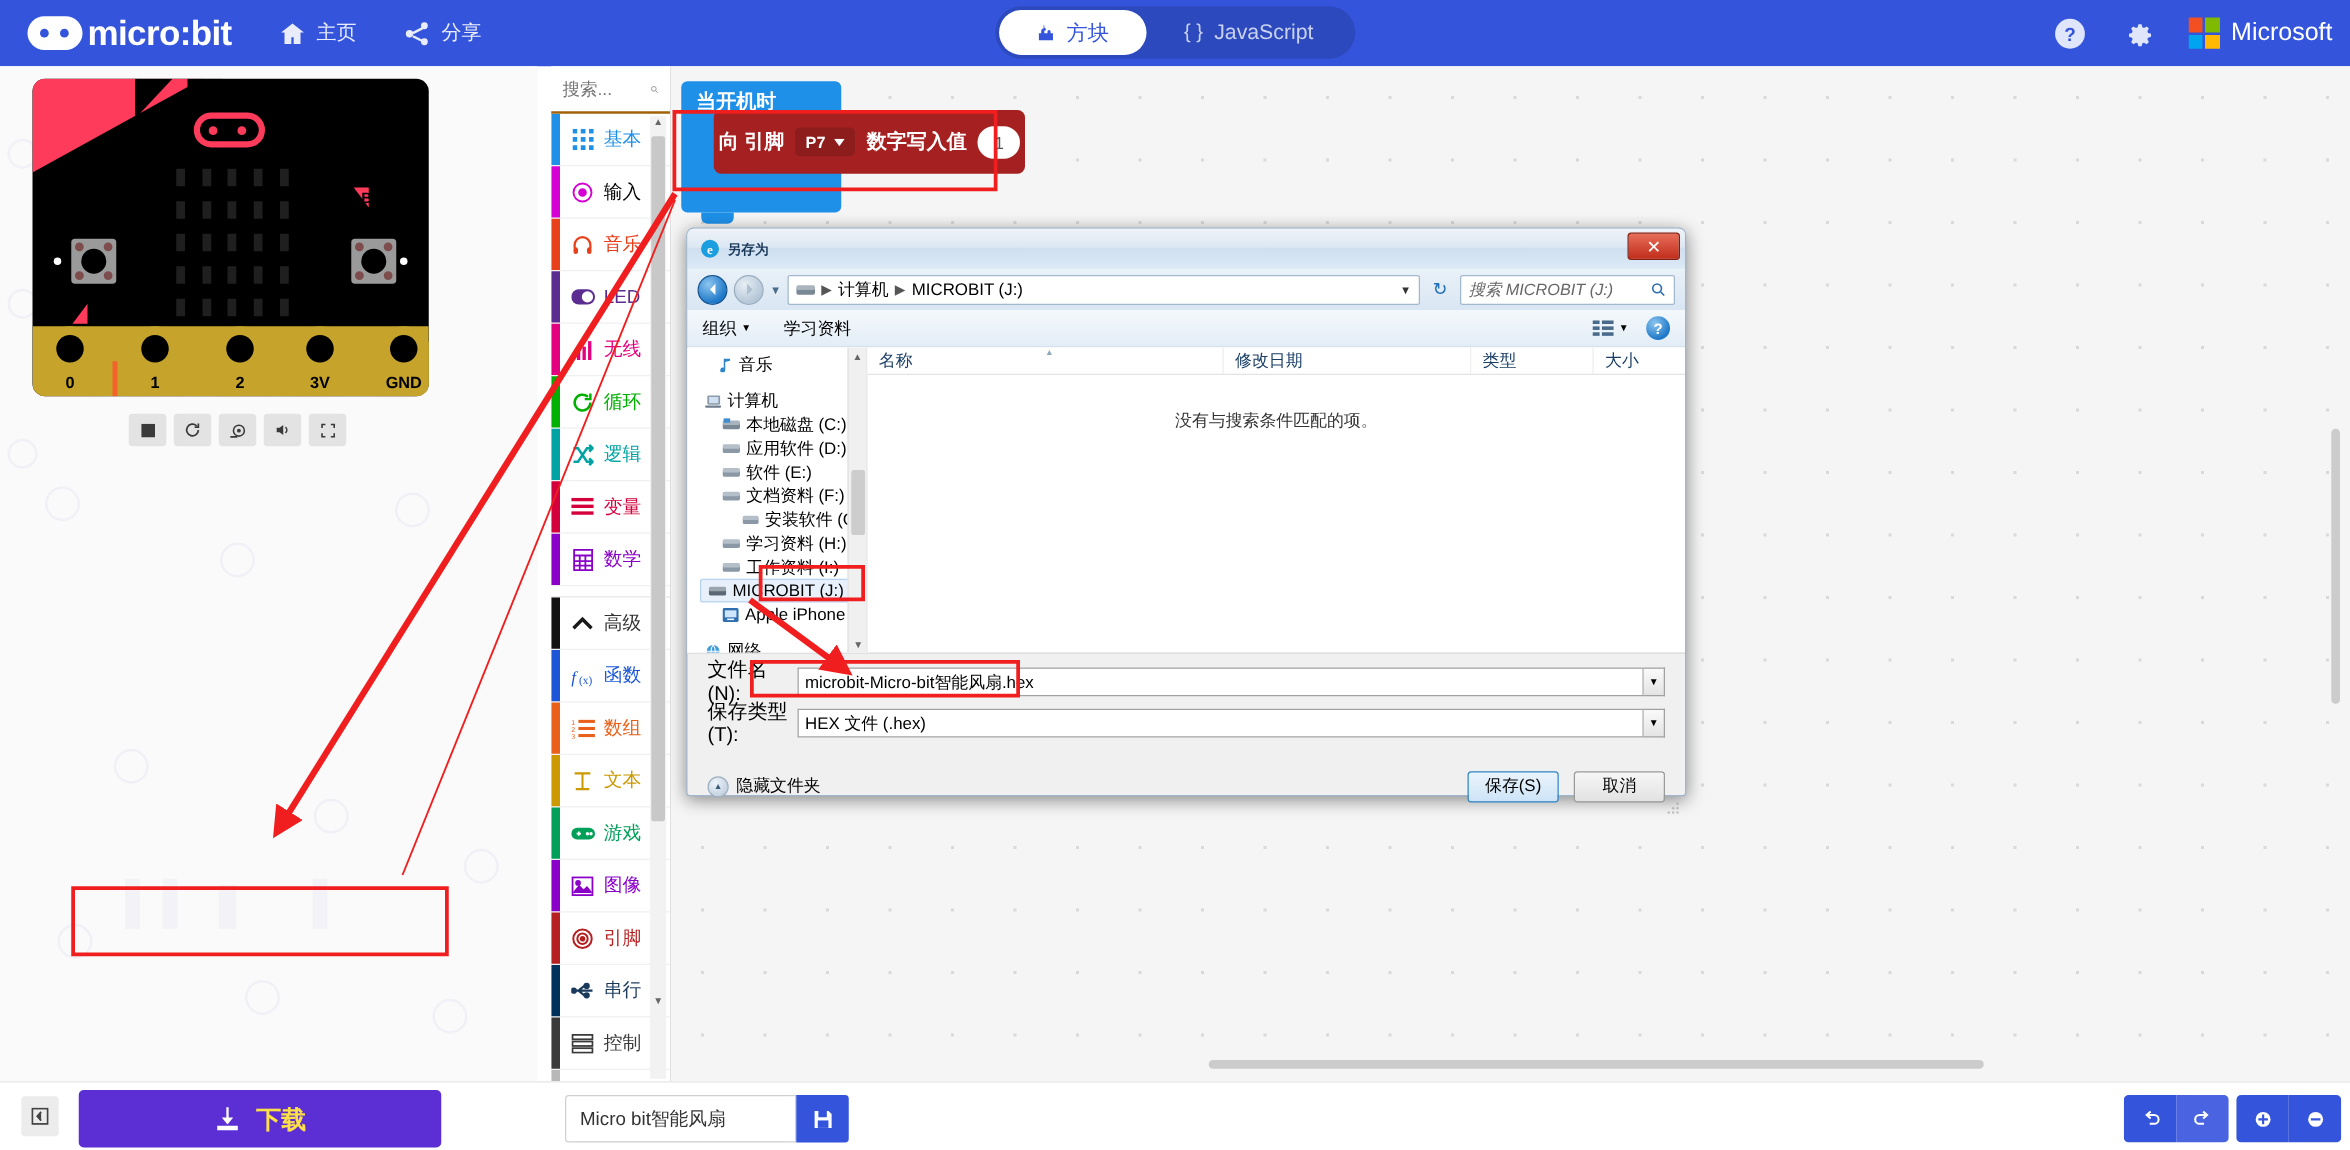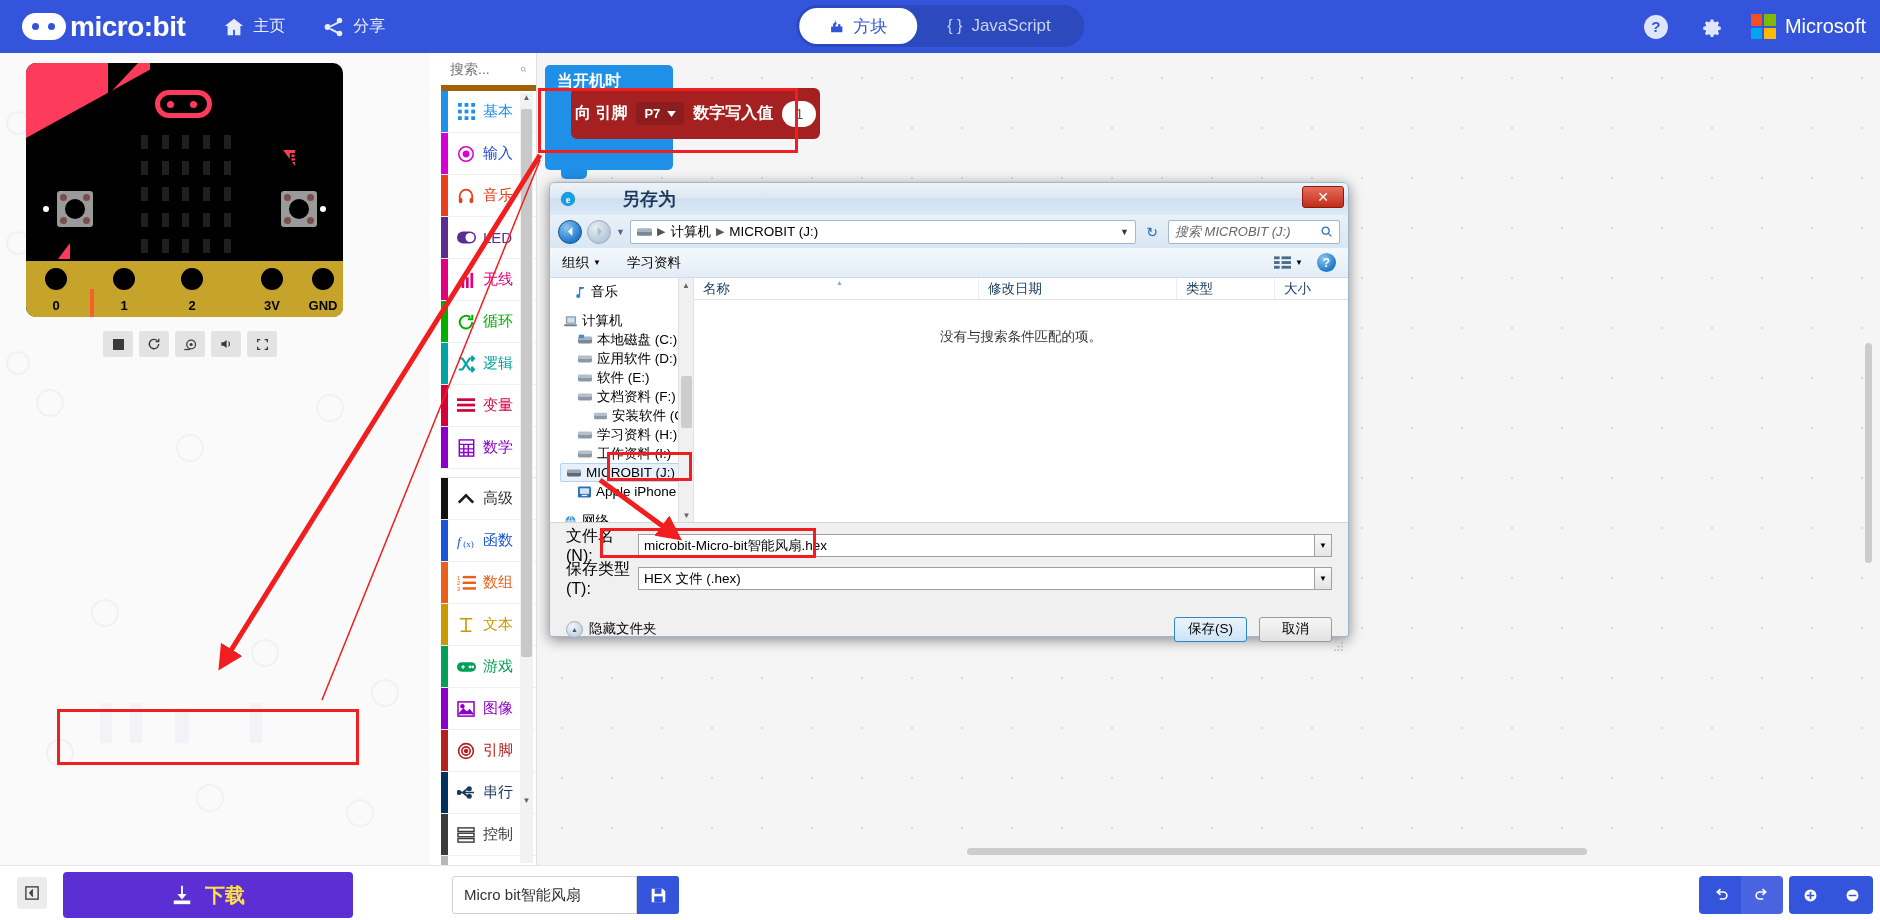--- a/index.html
+++ b/index.html
@@ -94,21 +94,21 @@
 
   .sim-toolbar { position: absolute; left: 103px; top: 278px; display: flex; gap: 6px; }
   .sim-btn { width: 30px; height: 26px; background: #e3e3e3; border-radius: 3px; display: flex; align-items: center; justify-content: center; cursor: pointer; }
 
   
   .toolbox {
     position: absolute; left: 441px; top: 53px; width: 96px; height: 812px;
     background: #fff; border-right: 1px solid #e0e0e0;
   }
   .tb-search {
-    height: 38px; border-bottom: 6px solid #a16207; display: flex; align-items: center;
+    height: 38px; border-bottom: 2px solid #a16207; display: flex; align-items: center;
     padding: 0 9px; gap: 4px;
   }
   .tb-search input {
     border: 0; outline: 0; font-size: 14px; width: 66px; color: #555;
     font-family: "Liberation Sans", sans-serif; background: transparent;
   }
   .tb-list { height: 774px; overflow: hidden; position: relative; }
   .tb-item {
     height: 42px; display: flex; align-items: center; gap: 7px; padding-left: 15px;
     border-bottom: 1px solid #f0f0f0; position: relative; cursor: pointer; font-size: 15px;
@@ -182,21 +182,21 @@
     background: #f0f0f0; border: 1px solid #9fb6cd;
     border-radius: 6px 6px 3px 3px;
     box-shadow: 0 3px 14px rgba(0,0,0,.45);
     font-size: 13.5px; color: #000;
   }
   .dlg-title {
     height: 32px; background: linear-gradient(to bottom, #eef3f8 0%, #dde8f3 45%, #cfdff0 50%, #dceaf7 100%);
     border-radius: 5px 5px 0 0; display: flex; align-items: center; padding-left: 10px; gap: 6px;
     position: relative;
   }
-  .dlg-title .t { font-size: 18px; font-weight: bold; color: #1b3a5c; margin-left: 40px; }
+  .dlg-title .t { font-size: 11px; font-weight: bold; color: #1b3a5c; }
   .dlg-close {
     position: absolute; right: 4px; top: 3px; width: 42px; height: 22px;
     background: linear-gradient(to bottom, #e66e5a, #c12d1a);
     border: 1px solid #8a1a0a; border-radius: 3px; color: #fff;
     display: flex; align-items: center; justify-content: center; font-size: 14px; font-weight: bold; cursor: pointer;
   }
   .dlg-nav {
     height: 33px; background: linear-gradient(to bottom, #e9f1f8, #d9e6f3);
     display: flex; align-items: center; padding: 0 8px; gap: 5px;
   }
@@ -456,21 +456,21 @@
         </div>
         <div class="mb-bigpin" style="left:8px;">
           <span>0</span>
           </div>
         <div class="mb-bigpin" style="left:76px;">
           <span>1</span>
           </div>
         <div class="mb-bigpin" style="left:144px;">
           <span>2</span>
           </div>
-        <div class="mb-bigpin" style="left:224px;margin-top:23px;">
+        <div class="mb-bigpin" style="left:208px;margin-top:23px;">
           <span>3V</span>
           </div>
         <div class="mb-bigpin" style="left:275px;">
           <span>GND</span>
           </div>
       </div>
     </div>
 
     <div class="sim-toolbar">
       <div class="sim-btn">
@@ -534,21 +534,21 @@
       </div>
 
       <div class="tb-item">
         <span class="stripe" style="background:#d400d4"></span>
         <span class="tb-ic">
           <svg width="18" height="18" viewBox="0 0 20 20" fill="none" stroke="#d400d4" stroke-width="1.7">
               <circle cx="10" cy="10" r="8"></circle>
               <circle cx="10" cy="10" r="3" fill="#d400d4"></circle>
             </svg>
           </span>
-        <span style="color:#1d4ed8">输入</span>
+        <span style="color:#000000">输入</span>
       </div>
 
       <div class="tb-item">
         <span class="stripe" style="background:#e8401a"></span>
         <span class="tb-ic">
           <svg width="18" height="18" viewBox="0 0 20 20" fill="none" stroke="#e8401a" stroke-width="2">
               <path d="M3 13V10a7 7 0 0 1 14 0v3"></path>
               <rect x="2" y="12" width="4" height="6" rx="2" fill="#e8401a" stroke="none"></rect>
               <rect x="14" y="12" width="4" height="6" rx="2" fill="#e8401a" stroke="none"></rect>
             </svg>

